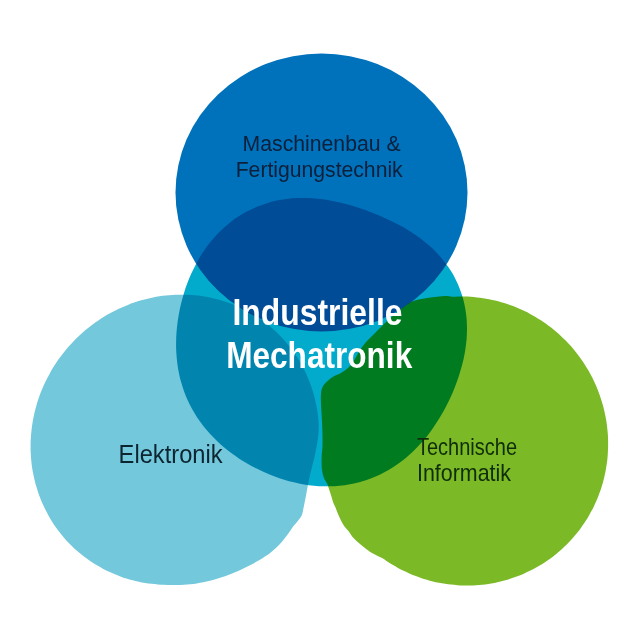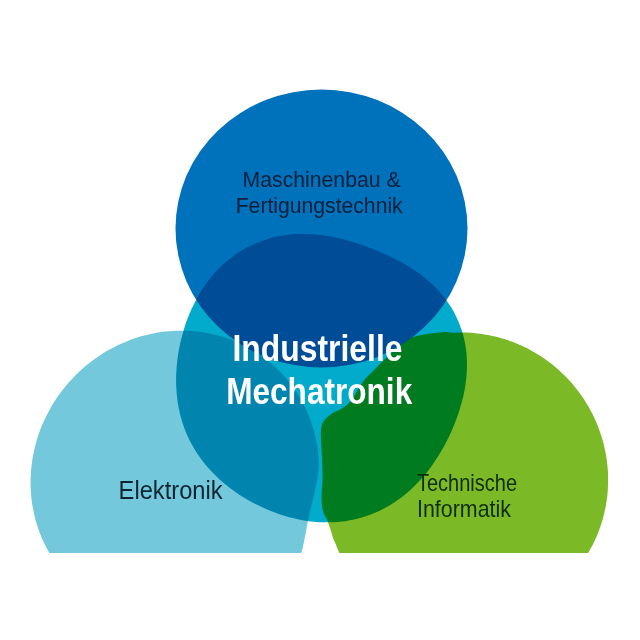--- a/index.html
+++ b/index.html
@@ -1,16 +1,16 @@
 <!DOCTYPE html>
 <html><head>
 <meta charset="utf-8">
 <style>
   html,body{margin:0;padding:0;background:#fff;}
-  .stage{position:relative;width:640px;height:517px;background:#0369a1;overflow:hidden;margin-top:36px;}
+  .stage{position:relative;width:640px;height:640px;background:#0369a1;overflow:hidden;}
   svg{display:block;}
 </style>
 </head>
 <body>
 <div class="stage">
 <svg width="640" height="640" viewBox="0 0 640 640">
   <rect x="0" y="0" width="640" height="640" fill="#ffffff"></rect>
   <g>
     <path fill="#73C8DC" style="mix-blend-mode:multiply" d="M 285.5 537.3 C 284.0 539.1 282.7 541.0 281.1 542.7 C 279.6 544.5 277.9 546.1 276.2 547.7 C 274.5 549.3 272.8 550.8 271.0 552.2 C 269.2 553.7 267.3 555.0 265.3 556.3 C 263.4 557.6 261.5 558.8 259.5 560.0 C 257.5 561.1 255.5 562.3 253.5 563.4 C 251.5 564.5 249.5 565.5 247.4 566.6 C 245.4 567.6 243.4 568.6 241.3 569.6 C 239.3 570.5 237.2 571.5 235.1 572.3 C 233.1 573.2 231.0 574.0 228.9 574.8 C 226.8 575.6 224.7 576.3 222.6 577.0 C 220.4 577.7 218.3 578.4 216.2 579.0 C 214.1 579.7 211.9 580.3 209.8 580.8 C 207.6 581.3 205.5 581.8 203.3 582.3 C 201.1 582.7 199.0 583.1 196.8 583.4 C 194.6 583.7 192.5 584.0 190.3 584.2 C 188.1 584.4 185.9 584.6 183.8 584.7 C 181.6 584.9 179.4 584.9 177.3 585.0 C 175.1 585.0 172.9 585.0 170.8 585.0 C 168.6 585.0 166.5 584.9 164.3 584.8 C 162.2 584.7 160.0 584.6 157.9 584.4 C 155.7 584.2 153.6 584.0 151.5 583.8 C 149.3 583.5 147.2 583.2 145.1 582.9 C 143.0 582.5 140.9 582.2 138.8 581.7 C 136.7 581.3 134.6 580.8 132.6 580.2 C 130.5 579.7 128.5 579.1 126.4 578.5 C 124.4 577.9 122.4 577.2 120.4 576.4 C 118.4 575.7 116.4 575.0 114.4 574.1 C 112.5 573.3 110.5 572.5 108.6 571.6 C 106.7 570.7 104.8 569.7 102.9 568.7 C 101.1 567.7 99.2 566.7 97.4 565.6 C 95.6 564.5 93.8 563.4 92.0 562.2 C 90.3 561.1 88.5 559.9 86.8 558.6 C 85.1 557.4 83.4 556.1 81.8 554.8 C 80.1 553.5 78.5 552.1 76.9 550.7 C 75.3 549.3 73.8 547.9 72.3 546.4 C 70.8 544.9 69.3 543.4 67.8 541.9 C 66.4 540.4 65.0 538.8 63.6 537.2 C 62.2 535.6 60.9 533.9 59.6 532.3 C 58.3 530.6 57.0 528.9 55.8 527.2 C 54.6 525.4 53.4 523.7 52.3 521.9 C 51.1 520.1 50.0 518.3 49.0 516.4 C 47.9 514.6 46.9 512.7 46.0 510.8 C 45.0 508.9 44.1 507.0 43.2 505.1 C 42.3 503.1 41.5 501.2 40.7 499.2 C 39.9 497.2 39.1 495.2 38.4 493.2 C 37.7 491.2 37.1 489.2 36.5 487.1 C 35.8 485.1 35.3 483.0 34.8 480.9 C 34.3 478.8 33.8 476.7 33.4 474.6 C 32.9 472.5 32.6 470.4 32.2 468.3 C 31.9 466.1 31.6 464.0 31.4 461.9 C 31.2 459.7 31.0 457.6 30.9 455.4 C 30.7 453.3 30.6 451.1 30.6 448.9 C 30.6 446.8 30.6 444.6 30.6 442.4 C 30.7 440.3 30.8 438.1 31.0 435.9 C 31.1 433.7 31.3 431.6 31.6 429.4 C 31.8 427.2 32.1 425.1 32.5 422.9 C 32.8 420.8 33.2 418.6 33.7 416.5 C 34.1 414.3 34.6 412.2 35.2 410.1 C 35.7 408.0 36.3 405.8 36.9 403.7 C 37.5 401.6 38.2 399.5 38.9 397.5 C 39.7 395.4 40.4 393.3 41.2 391.3 C 42.1 389.2 42.9 387.2 43.8 385.2 C 44.7 383.2 45.7 381.2 46.7 379.2 C 47.7 377.3 48.7 375.3 49.8 373.4 C 50.8 371.4 52.0 369.5 53.1 367.6 C 54.3 365.8 55.5 363.9 56.7 362.1 C 57.9 360.2 59.2 358.4 60.5 356.7 C 61.9 354.9 63.2 353.1 64.6 351.4 C 66.0 349.7 67.4 348.0 68.9 346.3 C 70.3 344.7 71.8 343.0 73.4 341.4 C 74.9 339.8 76.5 338.3 78.1 336.7 C 79.7 335.2 81.3 333.7 83.0 332.3 C 84.6 330.8 86.3 329.4 88.1 328.0 C 89.8 326.6 91.5 325.3 93.3 324.0 C 95.1 322.7 96.9 321.4 98.7 320.2 C 100.6 318.9 102.4 317.7 104.3 316.6 C 106.2 315.4 108.1 314.3 110.0 313.3 C 112.0 312.2 113.9 311.2 115.9 310.2 C 117.8 309.2 119.8 308.3 121.8 307.4 C 123.8 306.5 125.9 305.7 127.9 304.9 C 130.0 304.1 132.0 303.3 134.1 302.6 C 136.1 301.9 138.2 301.2 140.3 300.6 C 142.4 300.0 144.5 299.4 146.6 298.9 C 148.8 298.4 150.9 297.9 153.0 297.5 C 155.1 297.0 157.3 296.7 159.4 296.3 C 161.6 296.0 163.7 295.7 165.9 295.5 C 168.0 295.3 170.2 295.1 172.3 294.9 C 174.5 294.8 176.7 294.7 178.8 294.7 C 181.0 294.6 183.1 294.6 185.3 294.7 C 187.4 294.7 189.6 294.8 191.7 295.0 C 193.9 295.2 196.0 295.4 198.1 295.6 C 200.3 295.9 202.4 296.2 204.5 296.5 C 206.6 296.9 208.7 297.2 210.8 297.7 C 212.9 298.1 215.0 298.6 217.0 299.2 C 219.1 299.7 221.1 300.3 223.2 300.9 C 225.2 301.5 227.2 302.2 229.2 303.0 C 231.2 303.7 233.2 304.4 235.2 305.3 C 237.1 306.1 239.1 306.9 241.0 307.8 C 242.9 308.7 244.8 309.7 246.7 310.7 C 248.5 311.7 250.4 312.7 252.2 313.8 C 254.0 314.9 255.8 316.0 257.6 317.2 C 259.3 318.3 261.1 319.5 262.8 320.8 C 264.5 322.0 266.2 323.3 267.8 324.6 C 269.5 325.9 271.1 327.3 272.7 328.7 C 274.3 330.1 275.8 331.5 277.3 333.0 C 278.8 334.5 280.3 336.0 281.8 337.5 C 283.2 339.0 284.6 340.6 286.0 342.2 C 287.4 343.8 288.7 345.5 290.0 347.1 C 291.3 348.8 292.6 350.5 293.8 352.2 C 295.0 354.0 296.2 355.7 297.3 357.5 C 298.5 359.3 299.6 361.1 300.6 363.0 C 301.7 364.8 302.7 366.7 303.6 368.6 C 304.6 370.5 305.5 372.4 306.4 374.3 C 307.3 376.3 308.1 378.2 308.9 380.2 C 309.7 382.2 310.5 384.2 311.2 386.2 C 311.9 388.2 312.5 390.2 313.1 392.3 C 313.8 394.3 314.3 396.4 314.8 398.5 C 315.3 400.6 315.8 402.7 316.2 404.8 C 316.7 406.9 317.0 409.0 317.4 411.1 C 317.7 413.3 318.0 415.4 318.2 417.5 C 318.4 419.7 318.6 421.8 318.7 424.0 C 318.8 426.1 318.8 428.3 318.7 430.5 C 318.6 432.7 318.4 434.8 318.1 437.0 C 317.9 439.2 317.5 441.3 317.2 443.4 C 316.8 445.6 316.4 447.7 316.0 449.8 C 315.6 452.0 315.2 454.1 314.7 456.2 C 314.2 458.3 313.6 460.4 313.1 462.5 C 312.6 464.5 312.1 466.6 311.6 468.7 C 311.1 470.8 310.5 472.9 310.0 475.0 C 309.5 477.1 309.1 479.2 308.7 481.3 C 308.2 483.4 307.9 485.6 307.4 487.8 C 307.0 490.0 306.6 492.2 306.2 494.4 C 305.8 496.6 305.4 498.9 304.9 501.1 C 304.5 503.4 304.0 505.7 303.5 508.0 C 303.0 510.3 302.8 512.8 301.9 515.0 C 301.0 517.1 299.4 518.9 298.0 520.7 C 296.6 522.5 294.9 524.2 293.5 526.0 C 292.2 527.8 291.0 529.8 289.6 531.7 C 288.3 533.6 286.9 535.4 285.5 537.3 Z"></path>
     <path fill="#7BB926" style="mix-blend-mode:multiply" d="M 452.1 296.8 C 454.1 296.9 456.2 296.6 458.3 296.5 C 460.3 296.5 462.4 296.5 464.5 296.6 C 466.5 296.6 468.6 296.7 470.7 296.8 C 472.7 297.0 474.8 297.1 476.9 297.4 C 478.9 297.6 481.0 297.9 483.0 298.2 C 485.1 298.5 487.1 298.8 489.1 299.2 C 491.2 299.6 493.2 300.1 495.2 300.6 C 497.2 301.1 499.2 301.6 501.2 302.2 C 503.2 302.7 505.2 303.4 507.2 304.0 C 509.2 304.7 511.1 305.4 513.1 306.1 C 515.0 306.9 516.9 307.7 518.8 308.5 C 520.8 309.3 522.7 310.2 524.5 311.1 C 526.4 312.0 528.3 312.9 530.1 313.9 C 531.9 314.9 533.8 315.9 535.5 317.0 C 537.3 318.1 539.1 319.2 540.9 320.3 C 542.6 321.5 544.3 322.6 546.0 323.8 C 547.7 325.1 549.4 326.3 551.1 327.6 C 552.7 328.9 554.3 330.2 555.9 331.6 C 557.5 332.9 559.1 334.3 560.6 335.7 C 562.1 337.1 563.6 338.6 565.1 340.1 C 566.6 341.6 568.0 343.1 569.4 344.6 C 570.9 346.2 572.2 347.7 573.6 349.3 C 574.9 350.9 576.2 352.6 577.5 354.2 C 578.8 355.9 580.0 357.6 581.2 359.3 C 582.4 361.0 583.6 362.7 584.7 364.5 C 585.8 366.3 586.9 368.0 588.0 369.8 C 589.0 371.7 590.1 373.5 591.0 375.3 C 592.0 377.2 593.0 379.0 593.9 380.9 C 594.7 382.8 595.6 384.7 596.4 386.6 C 597.2 388.6 598.0 390.5 598.7 392.5 C 599.5 394.4 600.2 396.4 600.8 398.4 C 601.5 400.3 602.1 402.3 602.6 404.3 C 603.2 406.3 603.7 408.4 604.2 410.4 C 604.7 412.4 605.1 414.5 605.5 416.5 C 605.9 418.5 606.3 420.6 606.6 422.7 C 606.9 424.7 607.1 426.8 607.3 428.8 C 607.6 430.9 607.7 433.0 607.9 435.0 C 608.0 437.1 608.1 439.2 608.1 441.3 C 608.1 443.3 608.1 445.4 608.1 447.5 C 608.0 449.6 607.9 451.6 607.8 453.7 C 607.7 455.8 607.5 457.8 607.3 459.9 C 607.0 461.9 606.8 464.0 606.4 466.0 C 606.1 468.1 605.8 470.1 605.4 472.1 C 605.0 474.2 604.5 476.2 604.0 478.2 C 603.5 480.2 603.0 482.2 602.4 484.2 C 601.8 486.1 601.2 488.1 600.6 490.1 C 599.9 492.0 599.2 493.9 598.4 495.9 C 597.7 497.8 596.9 499.7 596.1 501.6 C 595.3 503.4 594.4 505.3 593.5 507.2 C 592.6 509.0 591.6 510.8 590.6 512.6 C 589.7 514.4 588.6 516.2 587.6 518.0 C 586.5 519.7 585.4 521.4 584.3 523.1 C 583.1 524.9 581.9 526.5 580.7 528.2 C 579.5 529.8 578.3 531.5 577.0 533.1 C 575.7 534.7 574.4 536.2 573.0 537.8 C 571.7 539.3 570.3 540.8 568.9 542.3 C 567.4 543.8 566.0 545.2 564.5 546.6 C 563.0 548.1 561.5 549.4 560.0 550.8 C 558.4 552.1 556.9 553.5 555.3 554.7 C 553.7 556.0 552.0 557.3 550.4 558.5 C 548.7 559.7 547.0 560.8 545.3 562.0 C 543.6 563.1 541.9 564.2 540.1 565.3 C 538.4 566.3 536.6 567.3 534.8 568.3 C 533.0 569.3 531.2 570.2 529.3 571.1 C 527.5 572.0 525.6 572.9 523.8 573.7 C 521.9 574.5 520.0 575.3 518.1 576.1 C 516.1 576.8 514.2 577.5 512.3 578.1 C 510.3 578.8 508.4 579.4 506.4 580.0 C 504.4 580.5 502.4 581.1 500.4 581.5 C 498.4 582.0 496.4 582.5 494.4 582.9 C 492.4 583.3 490.3 583.6 488.3 583.9 C 486.3 584.2 484.2 584.5 482.2 584.7 C 480.1 584.9 478.1 585.1 476.0 585.2 C 473.9 585.3 471.9 585.4 469.8 585.5 C 467.8 585.5 465.7 585.5 463.6 585.4 C 461.6 585.4 459.5 585.3 457.4 585.2 C 455.4 585.0 453.3 584.8 451.2 584.6 C 449.2 584.4 447.1 584.1 445.1 583.8 C 443.0 583.5 441.0 583.1 439.0 582.7 C 436.9 582.3 434.9 581.8 432.9 581.4 C 430.9 580.9 428.9 580.3 426.9 579.7 C 424.9 579.2 422.9 578.5 420.9 577.9 C 418.9 577.2 417.0 576.5 415.0 575.8 C 413.1 575.0 411.2 574.2 409.3 573.4 C 407.4 572.6 405.5 571.7 403.6 570.8 C 401.7 569.9 399.9 568.9 398.0 567.9 C 396.2 566.9 394.4 565.9 392.6 564.8 C 390.8 563.8 389.0 562.7 387.3 561.5 C 385.5 560.4 384.7 559.4 382.1 558.0 C 379.6 556.6 375.0 554.8 372.0 553.0 C 369.0 551.2 367.0 549.7 364.0 547.3 C 361.0 544.9 356.7 541.3 354.0 538.5 C 351.3 535.7 349.9 532.9 348.0 530.5 C 346.1 528.1 344.6 526.9 342.9 524.0 C 341.2 521.1 338.8 515.8 337.6 513.0 C 336.4 510.2 336.3 509.3 335.5 507.5 C 334.7 505.7 333.7 503.9 333.0 502.0 C 332.3 500.1 332.0 498.2 331.3 496.0 C 330.6 493.8 329.7 491.0 329.0 489.0 C 328.3 487.0 328.1 485.8 327.3 484.0 C 326.5 482.2 324.9 480.3 324.0 478.0 C 323.1 475.7 322.4 473.3 322.0 470.0 C 321.6 466.7 321.5 462.2 321.6 458.0 C 321.7 453.8 322.4 449.3 322.5 445.0 C 322.6 440.7 322.5 436.5 322.4 432.0 C 322.3 427.5 322.0 422.7 321.8 418.0 C 321.6 413.3 321.1 407.8 321.0 404.0 C 320.9 400.2 320.7 397.8 320.9 395.0 C 321.1 392.2 321.3 389.8 322.3 387.5 C 323.3 385.2 325.1 383.3 327.0 381.5 C 328.9 379.7 331.2 377.9 333.5 376.5 C 335.8 375.1 338.5 374.5 341.0 373.0 C 343.5 371.5 346.2 369.8 348.5 367.5 C 350.8 365.2 352.6 362.4 354.5 359.5 C 356.4 356.6 358.4 352.5 360.0 350.0 C 361.6 347.5 362.9 346.0 364.2 344.3 C 365.5 342.6 366.0 342.1 368.0 340.0 C 370.0 337.9 373.2 334.8 376.0 332.0 C 378.8 329.2 381.7 326.2 384.5 323.5 C 387.3 320.8 390.2 318.2 393.0 315.8 C 395.8 313.4 398.7 310.8 401.0 309.0 C 403.3 307.2 405.2 306.0 407.0 304.8 C 408.8 303.6 409.8 302.5 412.0 301.6 C 414.2 300.7 417.2 300.0 420.0 299.3 C 422.8 298.6 425.7 298.1 428.5 297.7 C 431.3 297.3 434.1 297.0 437.0 296.7 C 439.9 296.4 443.5 296.1 446.0 296.1 C 448.5 296.1 450.0 296.7 452.1 296.8 Z"></path>

